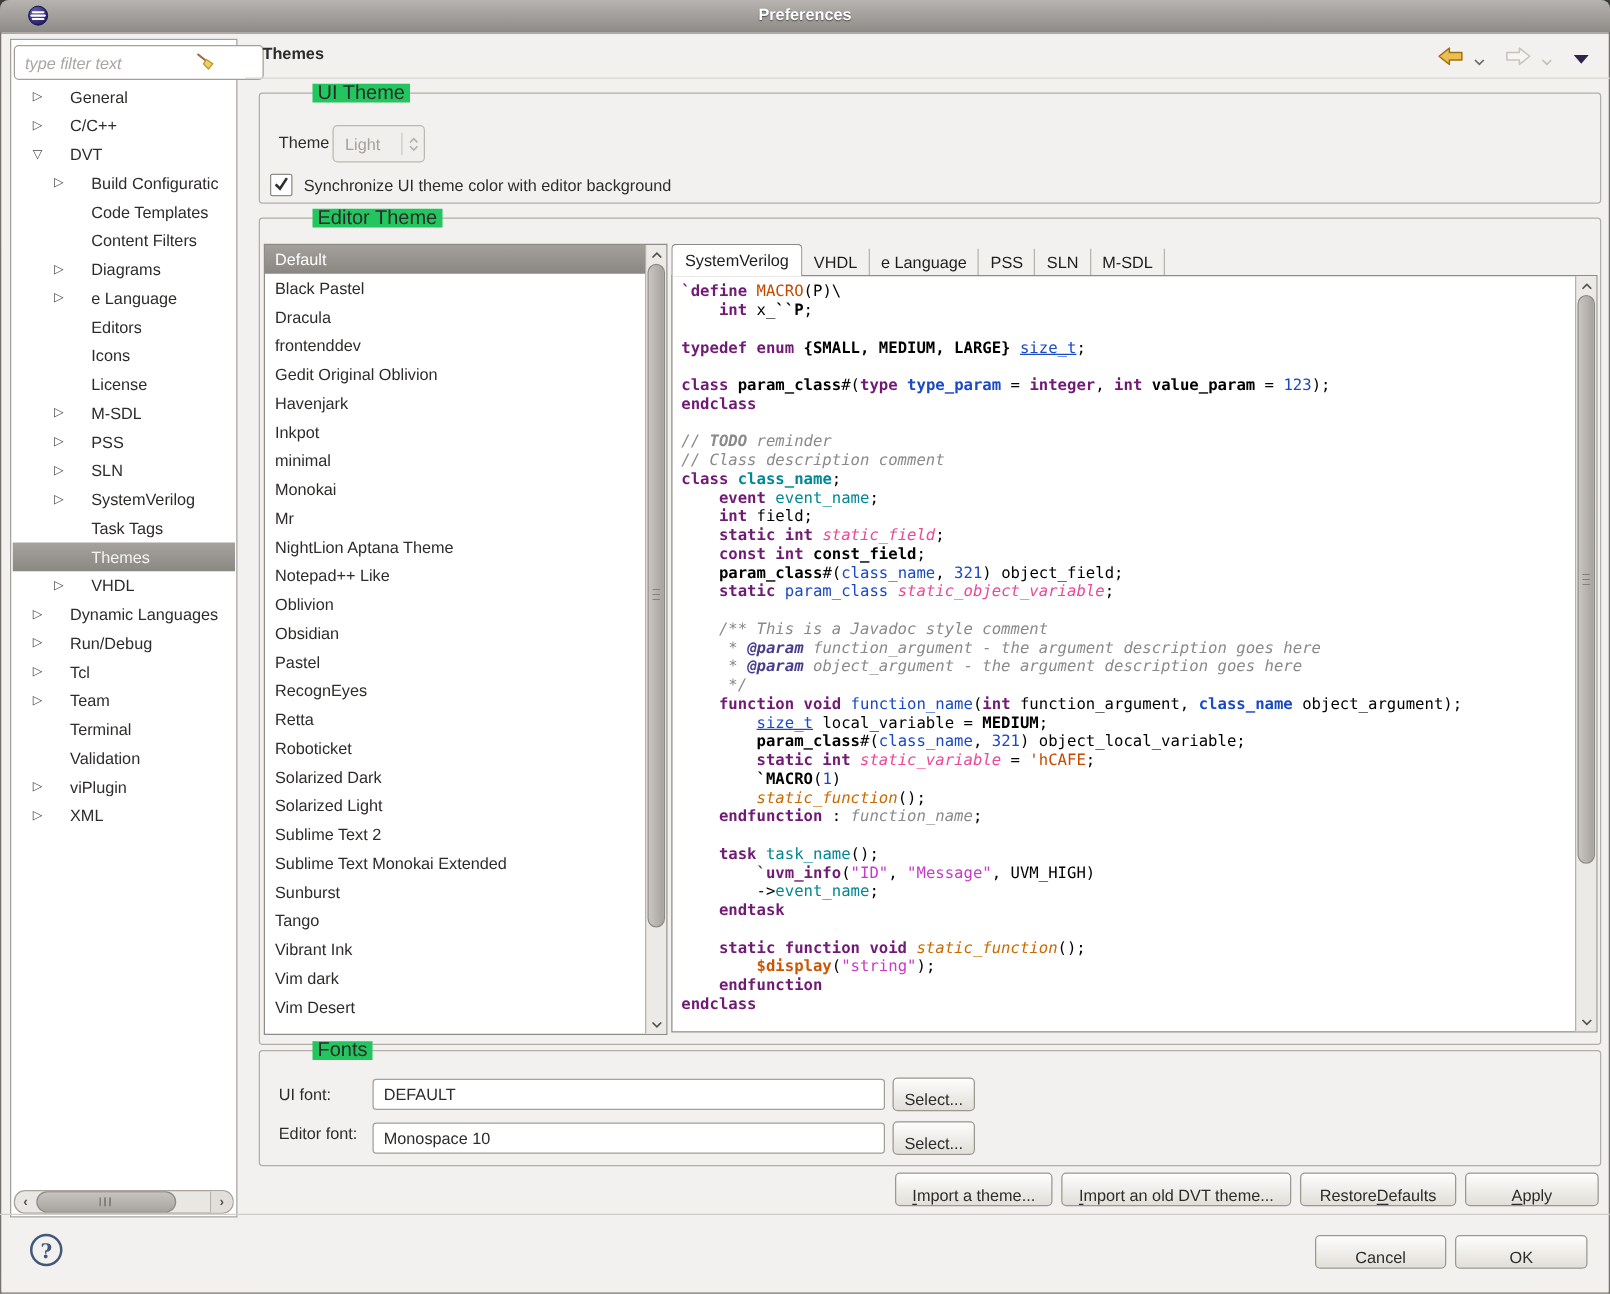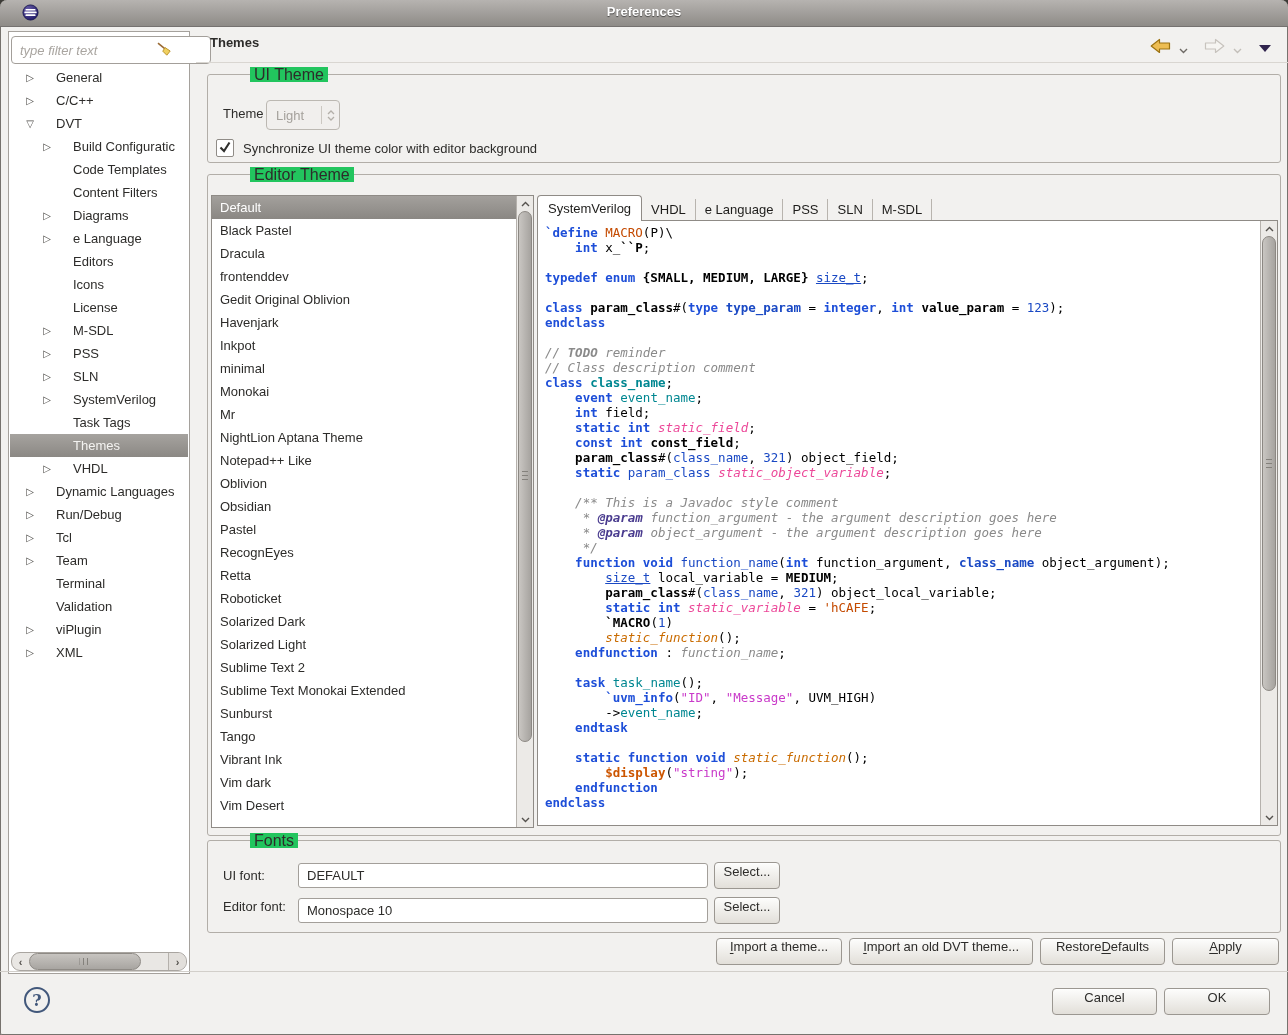--- a/index.html
+++ b/index.html
@@ -70,21 +70,21 @@
 
   .preview{position:absolute;left:329px;top:21px;right:2px;bottom:9px;}
   .tabs{position:absolute;left:0;top:0;right:0;height:25px;display:flex;align-items:flex-end;}
   .tab{font-size:13px;color:#1e1d1b;white-space:nowrap;}
   .tab.active{background:#fff;border:1px solid #8f8b86;border-bottom:none;border-radius:4px 4px 0 0;height:25px;padding:0 10px;display:flex;align-items:center;position:relative;z-index:2;}
   .tab.inactive{height:21px;padding:0 9px;display:flex;align-items:center;border-right:1px solid #b8b4ae;margin-bottom:1px;}
   .codebox{position:absolute;left:0;top:24px;right:0;bottom:0;background:#fff;border:1px solid #8f8b86;}
   .code{position:absolute;left:1px;top:1px;right:17px;bottom:1px;overflow:hidden;padding:3px 0 0 6px;font-family:"DejaVu Sans Mono",monospace;font-size:12.5px;line-height:15px;color:#000;}
   .code-line{white-space:pre;}
   .tk-d{color:#000}
-  .tk-k{color:#1d4ed8;font-weight:700}
+  .tk-k{color:#701a75;font-weight:700}
   .tk-b{color:#000;font-weight:700}
   .tk-i{color:#ec4899;font-style:italic}
   .tk-t{color:#008791}
   .tk-tb{color:#008791;font-weight:700}
   .tk-r{color:#1a49c4}
   .tk-rb{color:#1a49c4;font-weight:700}
   .tk-ru{color:#1a49c4;text-decoration:underline}
   .tk-m{color:#c44a00}
   .tk-o{color:#c44a00}
   .tk-ob{color:#cc5500;font-weight:700}
@@ -93,21 +93,21 @@
   .tk-cb{color:#8a8a8a;font-weight:700;font-style:italic}
   .tk-jt{color:#4a3c8f;font-weight:700;font-style:italic}
   .tk-s{color:#c93ac9}
 
   
   .font-lbl{position:absolute;left:15px;font-size:13px;color:#2d2c2a;}
   .font-input{position:absolute;left:90px;width:410px;height:25px;border:1px solid #a39f9a;border-radius:3px;background:#fff;padding:0 8px;font-family:"Liberation Sans",sans-serif;font-size:13px;color:#2d2c2a;outline:none;box-sizing:border-box;}
   .select-btn{position:absolute;left:506px;width:66px;height:27px;}
 
   
-  .btn{display:inline-flex;align-items:flex-start;justify-content:center;background:linear-gradient(#fdfdfc,#e2dfd9);border:1px solid #9b9791;border-radius:4px;font-family:"Liberation Sans",sans-serif;font-size:13px;color:#2d2c2a;box-shadow:inset 0 1px 0 rgba(255,255,255,.65);white-space:nowrap;}
+  .btn{display:inline-flex;align-items:flex-end;justify-content:center;background:linear-gradient(#fdfdfc,#e2dfd9);border:1px solid #9b9791;border-radius:4px;font-family:"Liberation Sans",sans-serif;font-size:13px;color:#2d2c2a;box-shadow:inset 0 1px 0 rgba(255,255,255,.65);white-space:nowrap;}
   .btn u{text-decoration:underline;text-underline-offset:2px;}
   .action-row{position:absolute;left:207px;top:938px;width:1072px;height:27px;display:flex;justify-content:flex-end;gap:7px;}
   .action-row .btn{height:27px;padding:0 13px;}
   .action-row .btn:nth-child(3){min-width:125px;}
   .action-row .btn:nth-child(4){min-width:107px;}
 
   
   .footer-sep{position:absolute;left:0;right:0;top:971px;height:1px;background:#d2cfca;}
   .help{position:absolute;left:24px;top:987px;width:26px;height:26px;border:2px solid #42587b;border-radius:50%;color:#42587b;font-family:"DejaVu Serif",serif;font-size:16px;font-weight:bold;display:flex;align-items:center;justify-content:center;background:transparent;box-sizing:border-box;}
   .btn-cancel{position:absolute;left:1052px;top:988px;width:105px;height:27px;}

